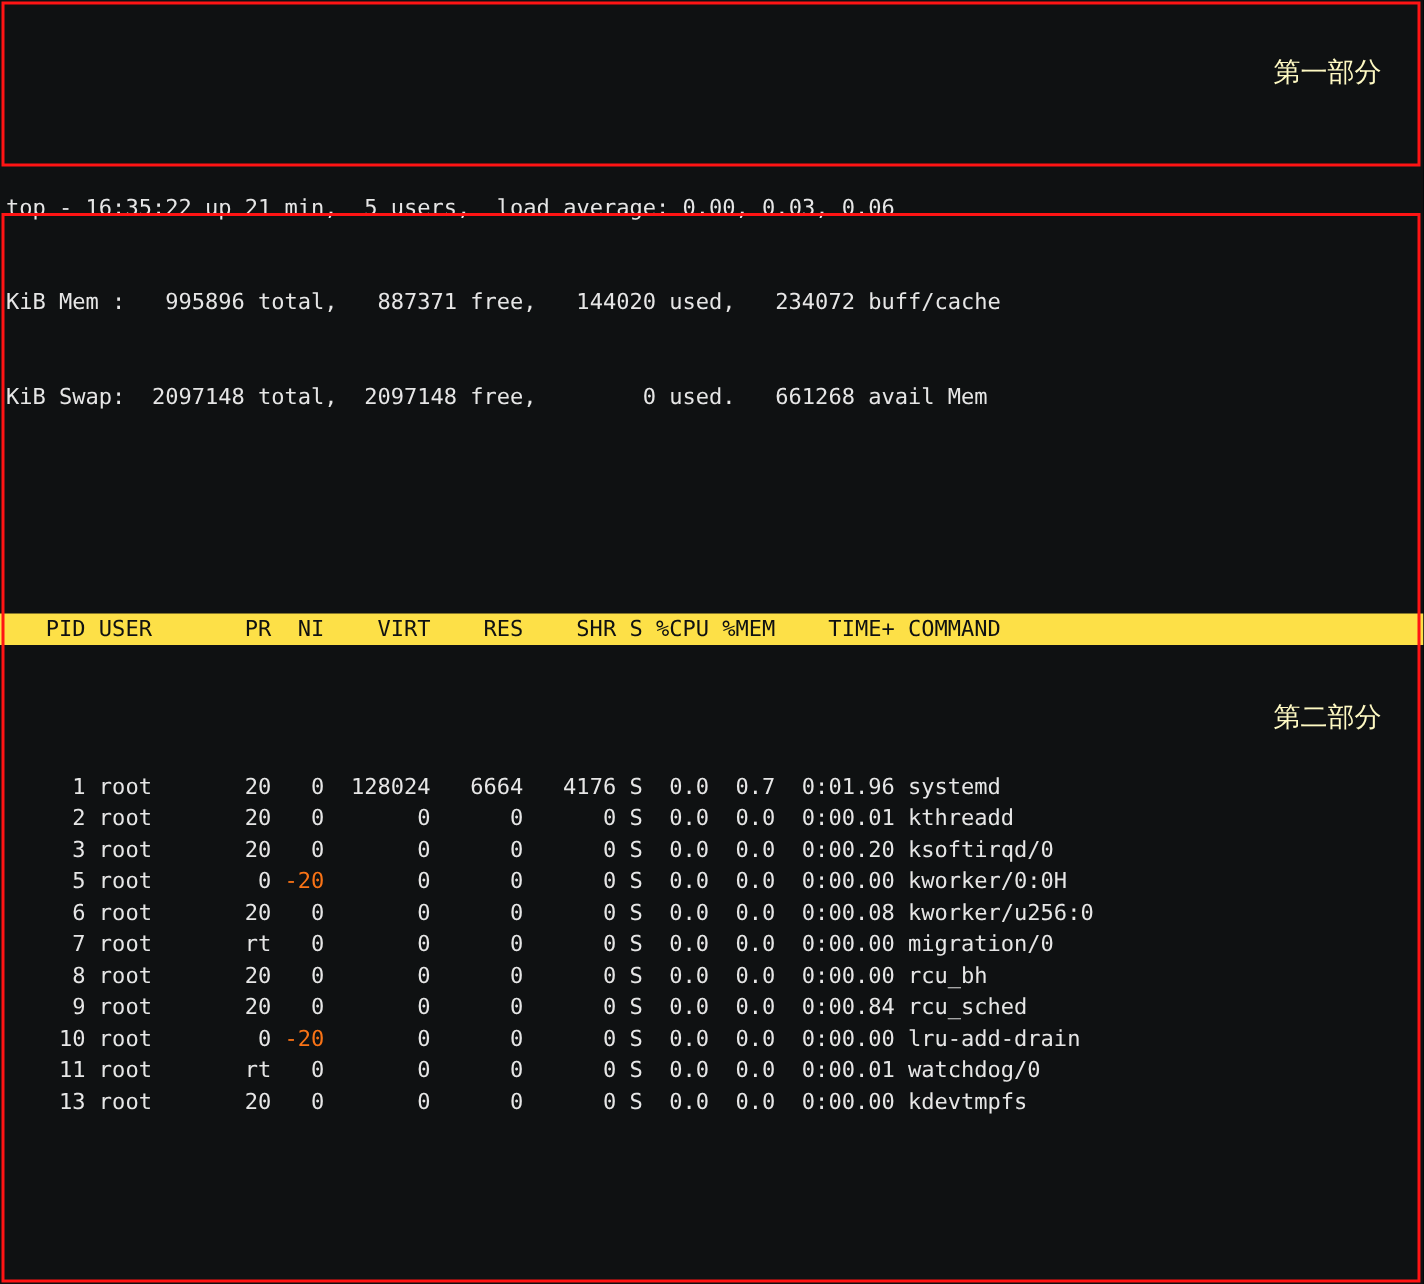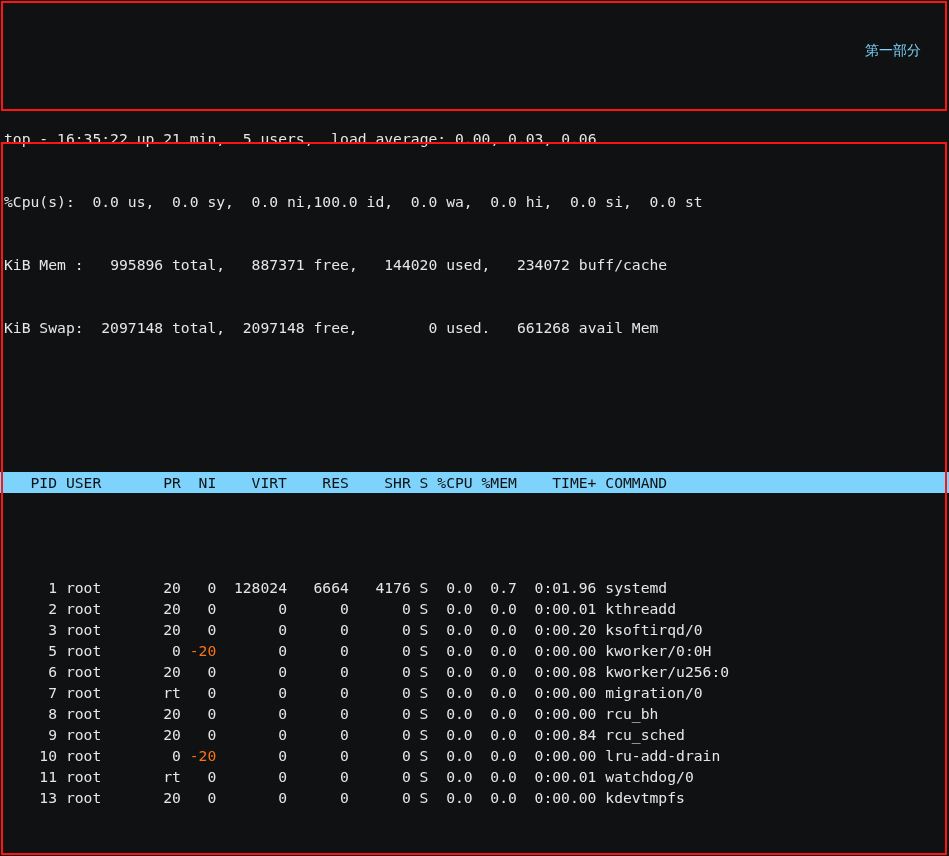--- a/index.html
+++ b/index.html
@@ -24,21 +24,21 @@
   }
   
   .summary {
     padding: 2px 14px 2px 4px;
   }
   .summary-line { white-space: pre; }
   .w  { color: #e6e6e6; }
   .yg { color: #d8c93a; }   
   
   .header-row {
-    background: #7dd3fc;
+    background: #fde047;
     color: #0f1112;
     white-space: pre;
     margin-top: 6px;
     padding-left: 4px;
   }
   
   .process-area {
     padding-left: 4px;
   }
   .proc-row { white-space: pre; }
@@ -47,38 +47,37 @@
   .anno-box {
     position: absolute;
     border: 2px solid #ff1414;
     pointer-events: none;
     box-sizing: border-box;
   }
   #anno-box-1 { left: 1px;  top: 1px;   width: 946px; height: 110px; }
   #anno-box-2 { left: 1px;  top: 142px; width: 946px; height: 713px; }
   .anno-label {
     position: absolute;
-    color: #7dd3fc;
-    font-family: Liberation Serif, serif;
-    font-size: 14px;
+    color: #fef9c3;
+    font-family: Liberation Mono, monospace;
+    font-size: 18px;
     font-weight: 500;
     pointer-events: none;
   }
   #anno-label-1 { right: 28px; top: 40px; }
   #anno-label-2 { right: 28px; top: 470px; margin-left: 13px; }
 </style>
 </head>
 <body>
 
 <div class="terminal">
 
   
   <div class="summary">
     <div class="summary-line"><span class="w">top - </span><span class="w">16:35:22</span><span class="w"> up 21 min,  </span><span class="w">5 users,</span><span class="w">  load average: </span><span class="w">0.00, 0.03, 0.06</span></div>
-    <div class="summary-line"><span class="w">%Cpu(s):  </span><span class="w">0.0 us,  0.0 sy,  0.0 ni,100.0 id,  0.0 wa,  0.0 hi,  0.0 si,  0.0 st</span></div>
     <div class="summary-line"><span class="w">KiB Mem :   </span><span class="w">995896 total,   887371 free,   144020 used,   234072 buff/cache</span></div>
     <div class="summary-line"><span class="w">KiB Swap:  </span><span class="w">2097148 total,  2097148 free,        0 used.   661268 avail Mem</span></div>
   </div>
 
   
   <div class="header-row" id="header-row">   PID USER       PR  NI    VIRT    RES    SHR S %CPU %MEM    TIME+ COMMAND</div>
 
   
   <div class="process-area" id="process-area"><div class="proc-row"><span>     1 root       20</span><span>   0</span><span>  128024   6664   4176 S  0.0  0.7  0:01.96 systemd</span></div><div class="proc-row"><span>     2 root       20</span><span>   0</span><span>       0      0      0 S  0.0  0.0  0:00.01 kthreadd</span></div><div class="proc-row"><span>     3 root       20</span><span>   0</span><span>       0      0      0 S  0.0  0.0  0:00.20 ksoftirqd/0</span></div><div class="proc-row"><span>     5 root        0</span><span class="cyan"> -20</span><span>       0      0      0 S  0.0  0.0  0:00.00 kworker/0:0H</span></div><div class="proc-row"><span>     6 root       20</span><span>   0</span><span>       0      0      0 S  0.0  0.0  0:00.08 kworker/u256:0</span></div><div class="proc-row"><span>     7 root       rt</span><span>   0</span><span>       0      0      0 S  0.0  0.0  0:00.00 migration/0</span></div><div class="proc-row"><span>     8 root       20</span><span>   0</span><span>       0      0      0 S  0.0  0.0  0:00.00 rcu_bh</span></div><div class="proc-row"><span>     9 root       20</span><span>   0</span><span>       0      0      0 S  0.0  0.0  0:00.84 rcu_sched</span></div><div class="proc-row"><span>    10 root        0</span><span class="cyan"> -20</span><span>       0      0      0 S  0.0  0.0  0:00.00 lru-add-drain</span></div><div class="proc-row"><span>    11 root       rt</span><span>   0</span><span>       0      0      0 S  0.0  0.0  0:00.01 watchdog/0</span></div><div class="proc-row"><span>    13 root       20</span><span>   0</span><span>       0      0      0 S  0.0  0.0  0:00.00 kdevtmpfs</span></div></div>
 

